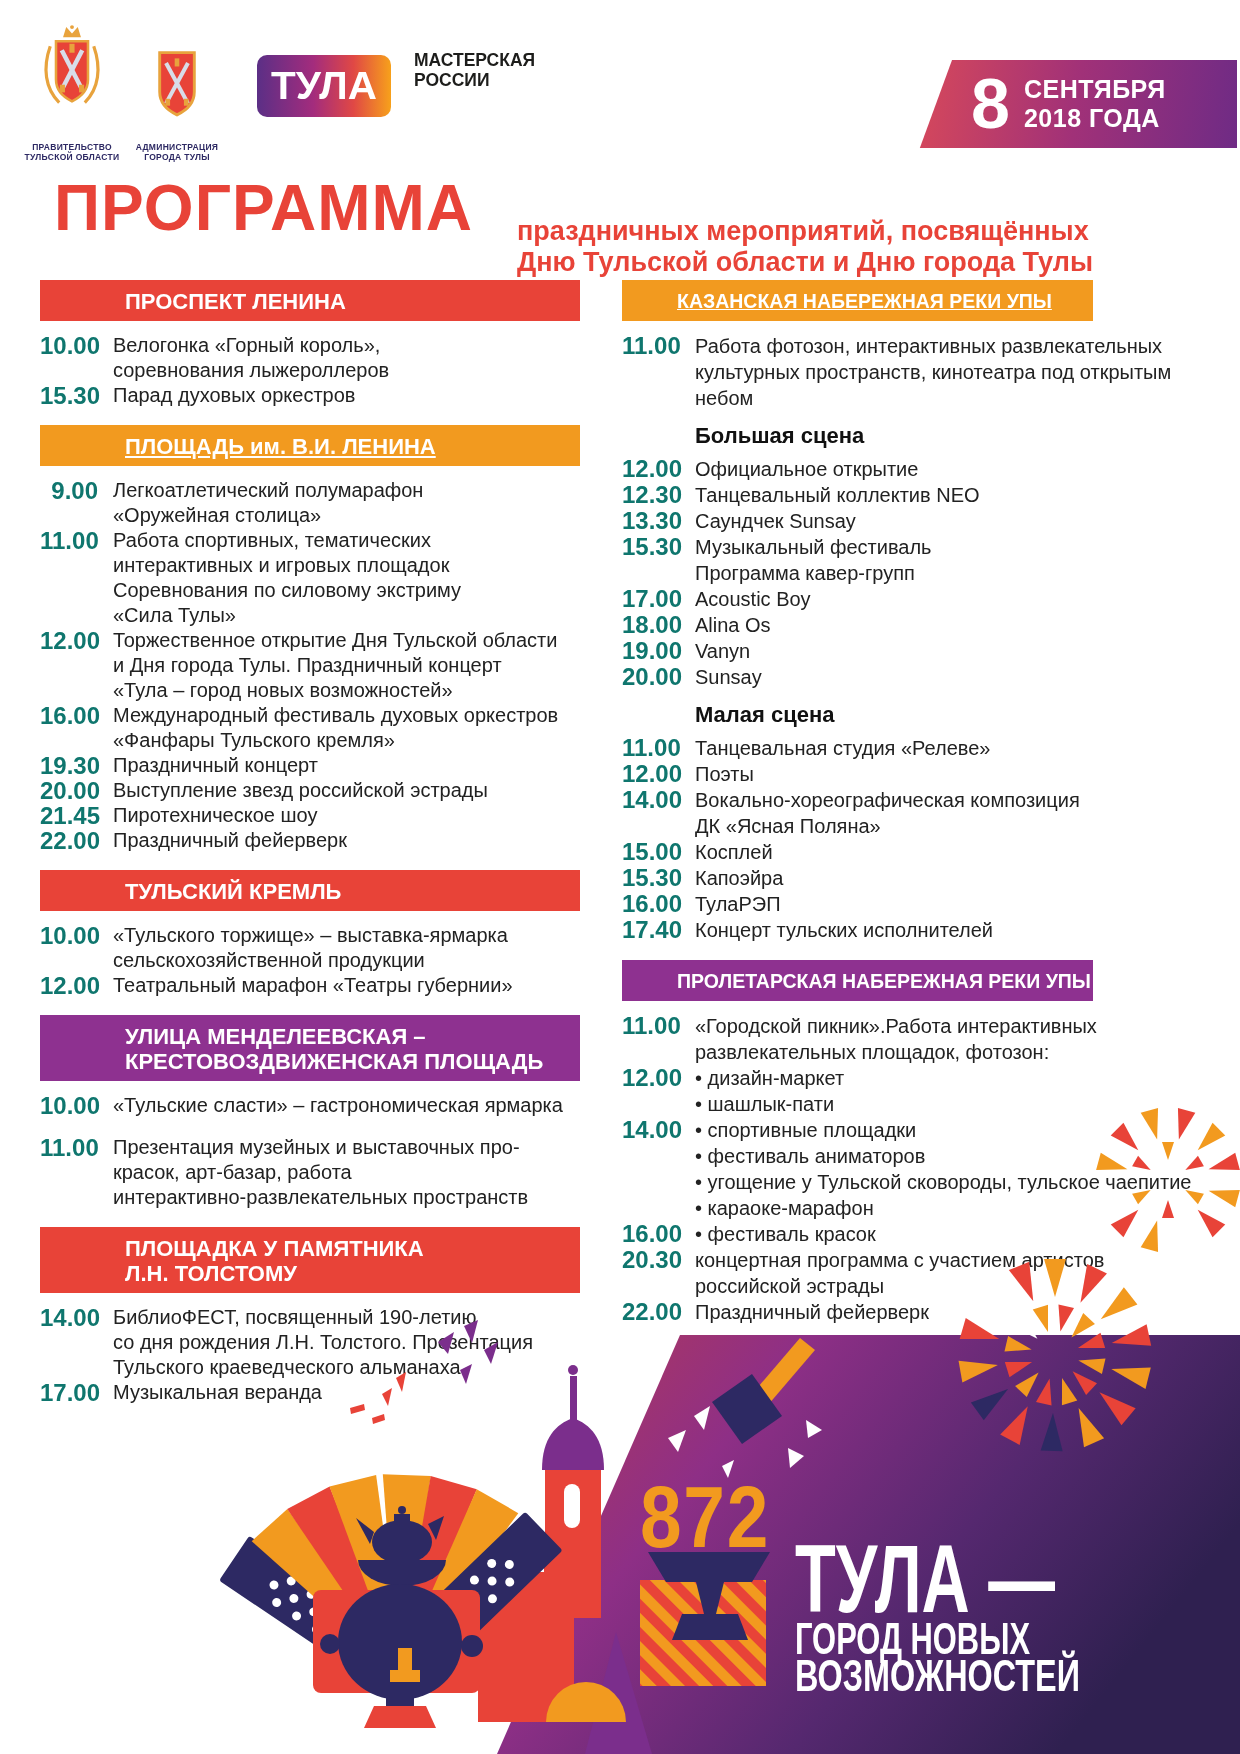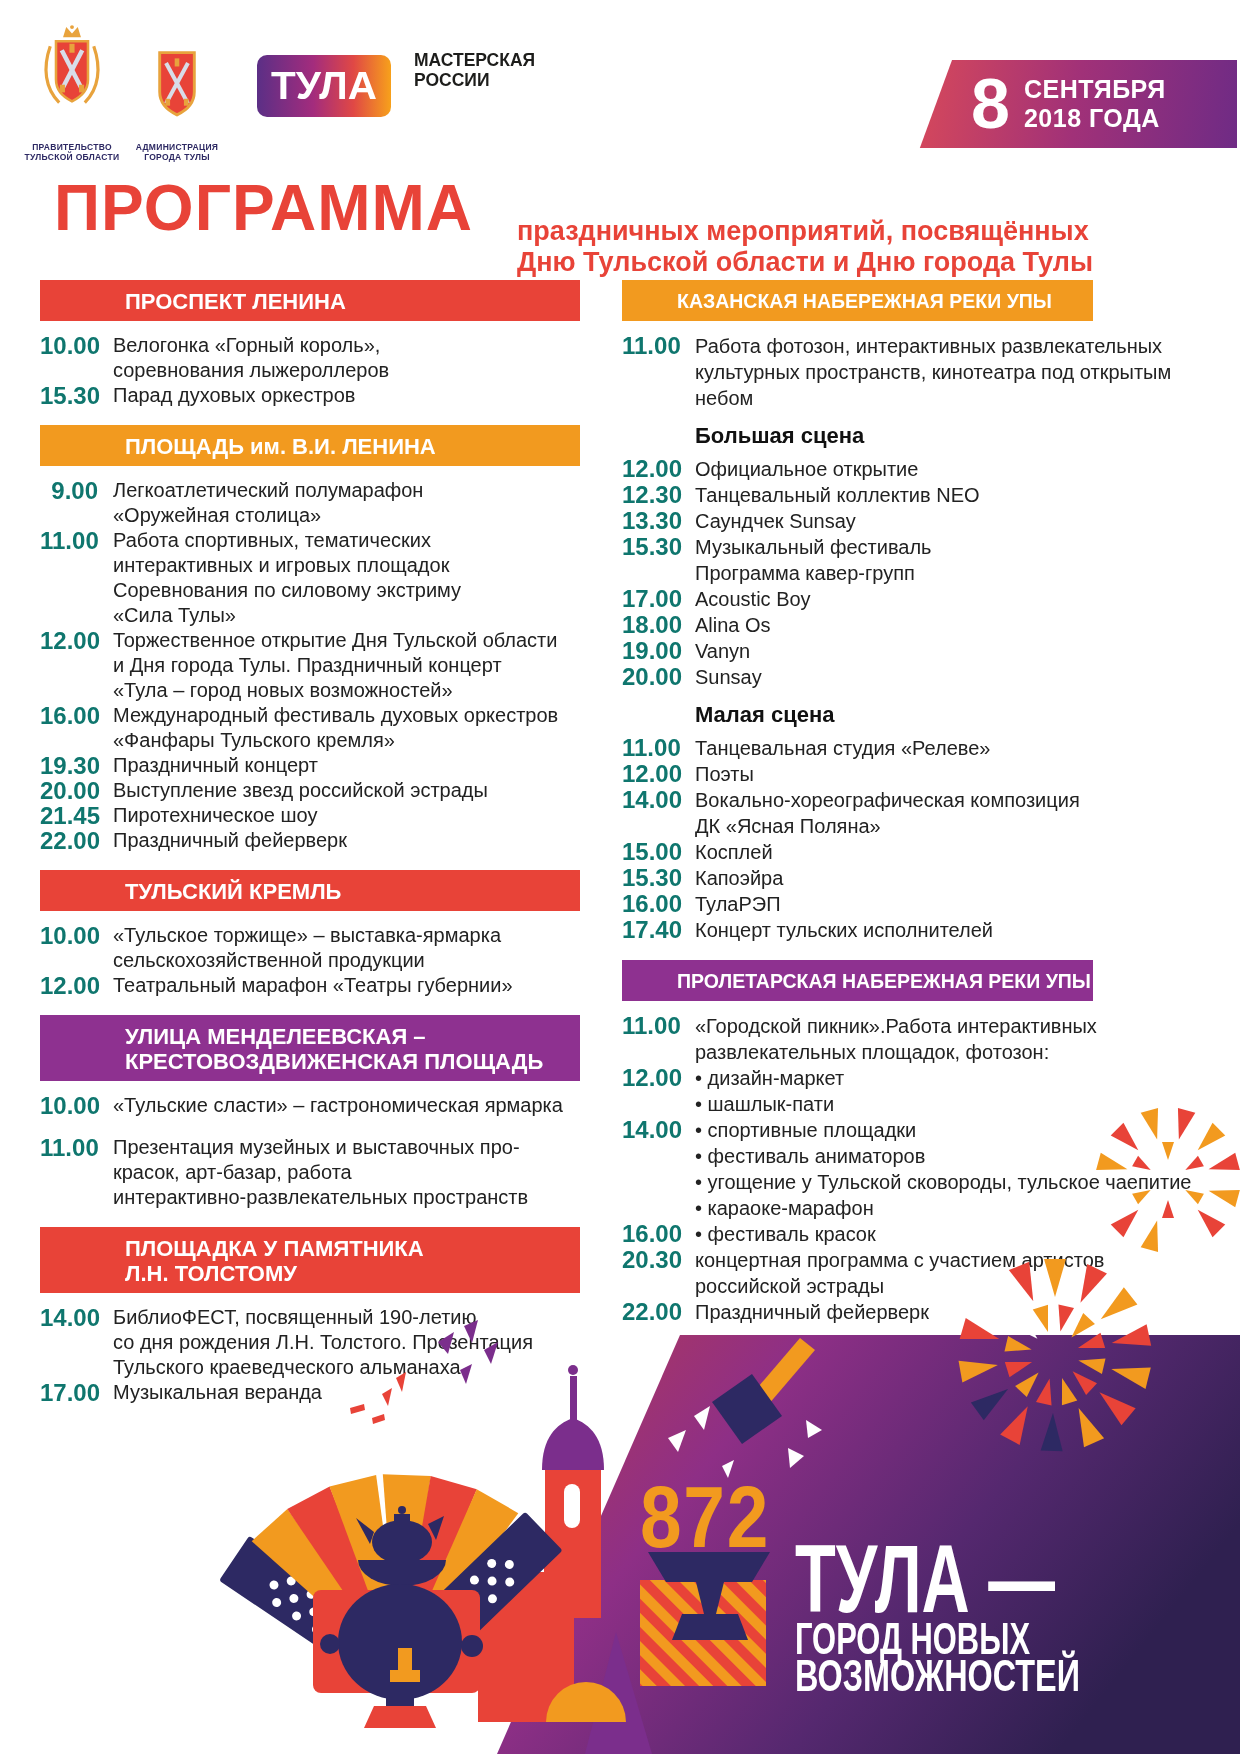--- a/index.html
+++ b/index.html
@@ -33,21 +33,21 @@
 
   
   .col{position:absolute;top:280px;}
   #col-left{left:40px;width:540px;}
   #col-right{left:622px;width:471px;}
   .venue-section{margin-bottom:17px;}
   .venue-bar{margin-bottom:12px;padding:9px 10px 7px 85px;display:flex;flex-direction:column;
     justify-content:center;min-height:40px;box-sizing:border-box;color:#fff;font-weight:800;
     font-size:22px;line-height:25px;white-space:nowrap;}
   #col-right .venue-bar{padding-left:55px;font-size:19.5px;}
-  .bar-red{background:var(--red);} .bar-orange{background:var(--orange);} .bar-purple{background:var(--purple);}
+  .bar-red{background:var(--red);} .bar-orange{background:var(--orange);text-decoration:underline;} .bar-purple{background:var(--purple);}
   .item{display:flex;}
   .time{width:58px;flex:none;text-align:right;font-weight:700;font-size:24px;line-height:25px;color:#0f766e;}
   .lines{margin-left:15px;}
   .line{font-size:20px;line-height:25px;color:#222222;white-space:nowrap;}
   #col-right .line,#col-right .time{line-height:26px;}
   .subhead{margin:15px 0 10px 73px;font-size:22px;font-weight:800;color:#111;line-height:25px;}
   #col-right .subhead{margin:12px 0 8px 73px;}
 
   
   #footer-art{left:0;top:1100px;pointer-events:none;}
@@ -203,21 +203,21 @@
           </div>
         </div>
       </div>
       <div class="venue-section">
         <div class="venue-bar bar-red">
           <div class="venue-bar-line">ТУЛЬСКИЙ КРЕМЛЬ</div>
         </div>
         <div class="item">
           <div class="time">10.00</div>
           <div class="lines">
-            <div class="line">«Тульское торжище» – выставка-ярмарка</div>
+            <div class="line">«Тульского торжище» – выставка-ярмарка</div>
             <div class="line">сельскохозяйственной продукции</div>
           </div>
         </div>
         <div class="item">
           <div class="time">12.00</div>
           <div class="lines">
             <div class="line">Театральный марафон «Театры губернии»</div>
           </div>
         </div>
       </div>

